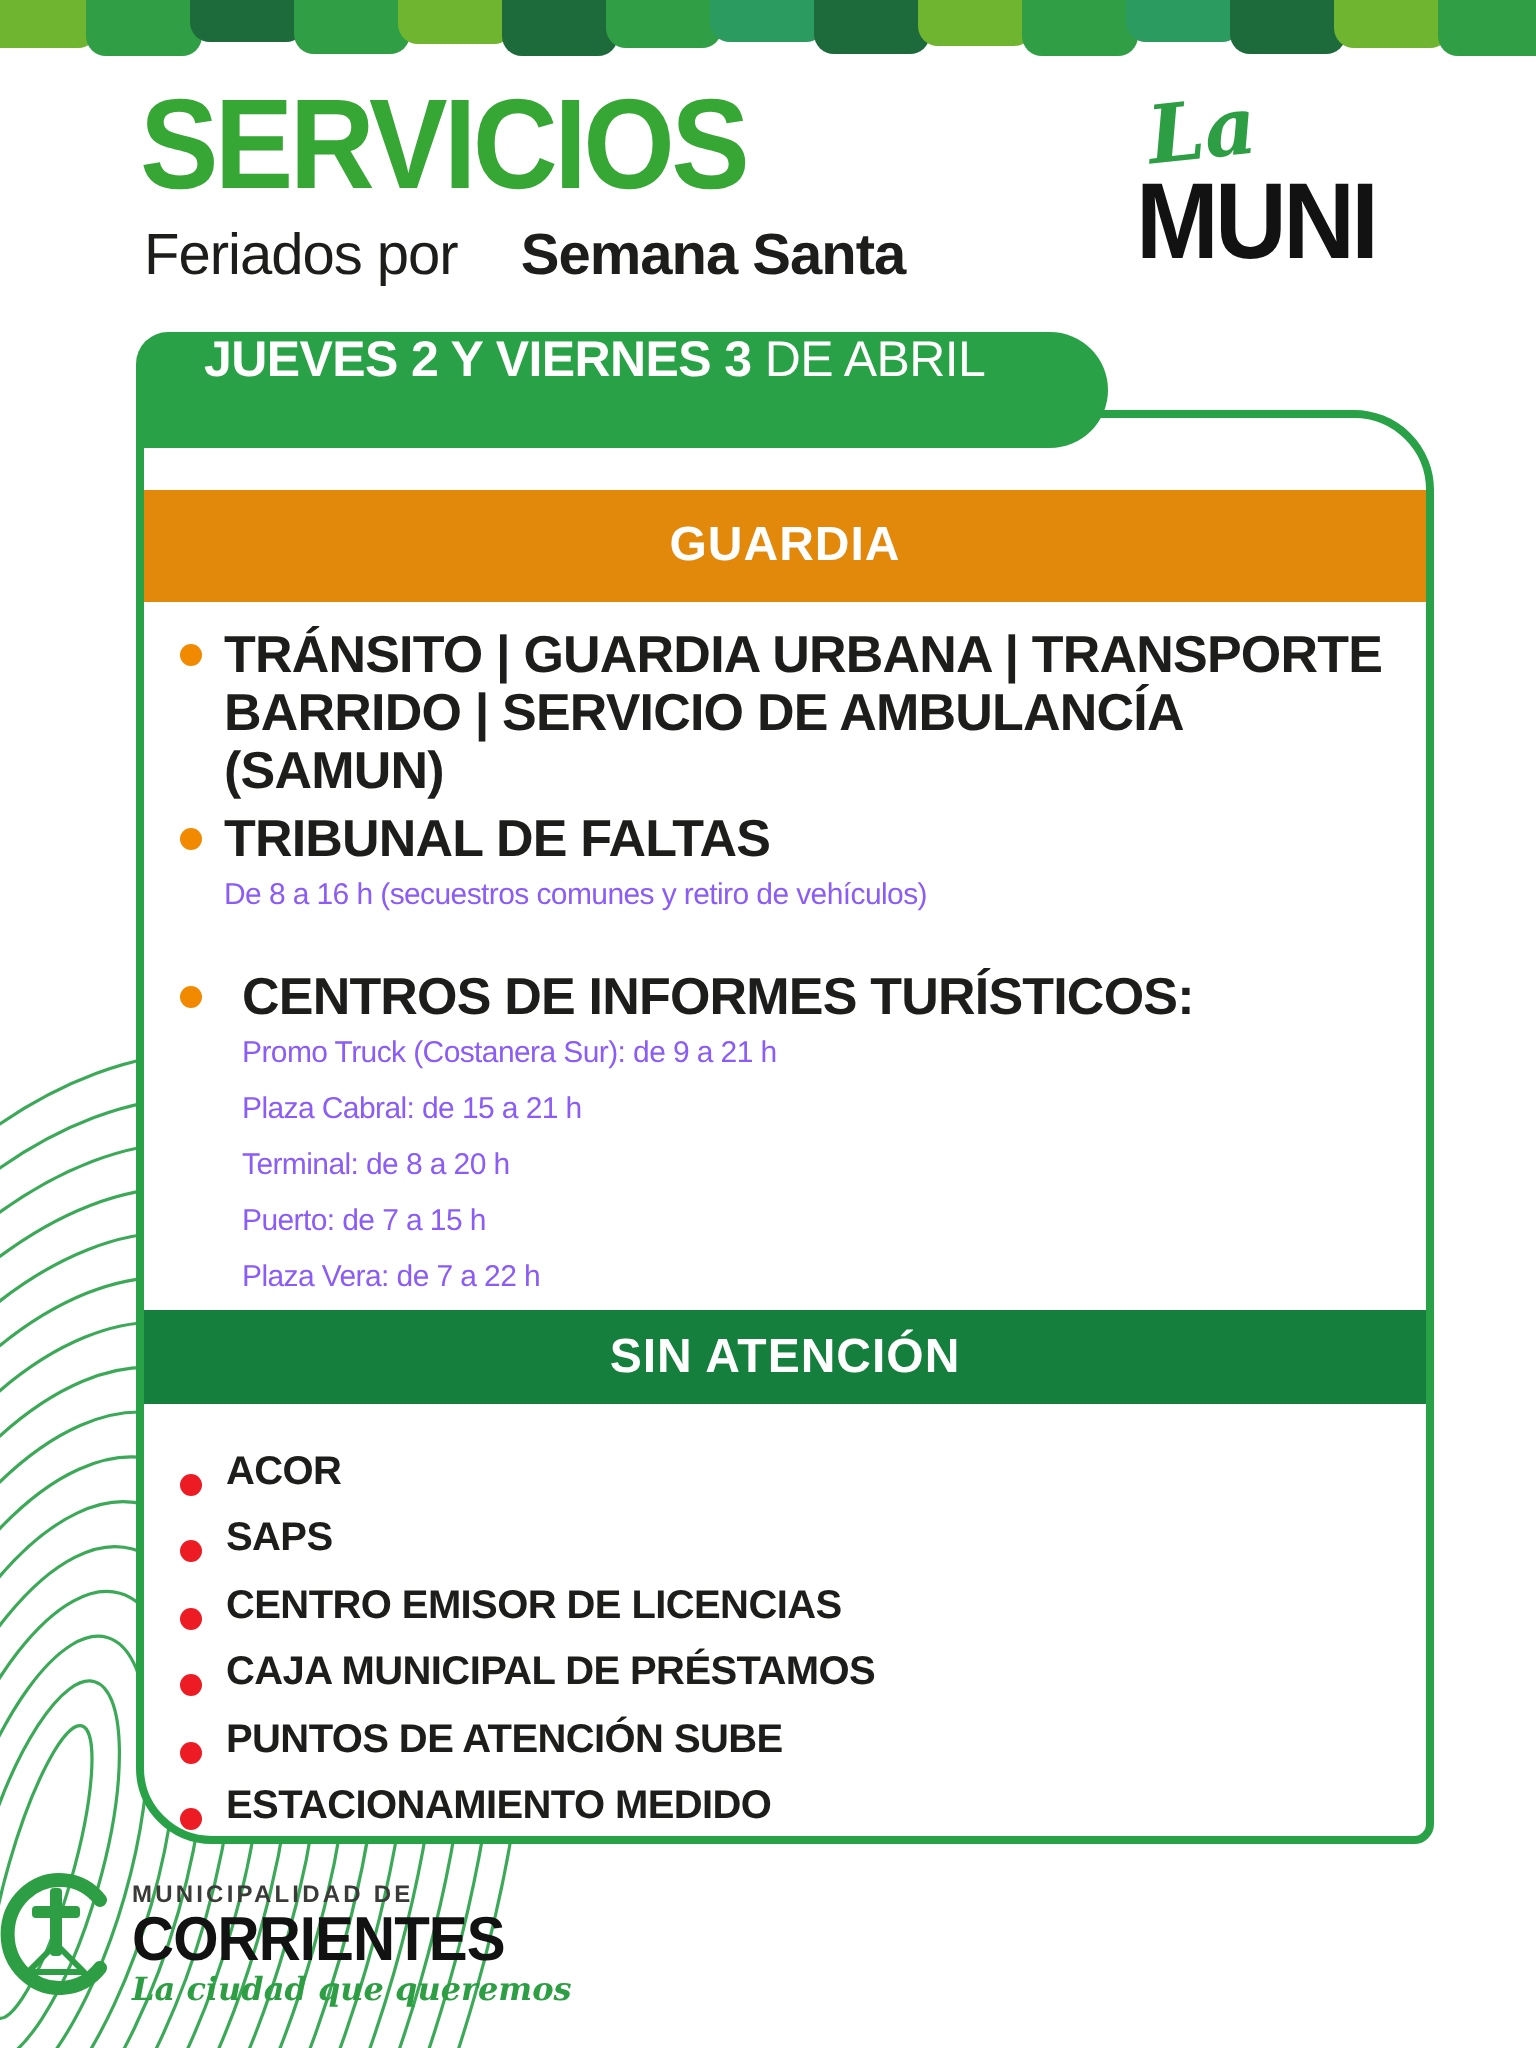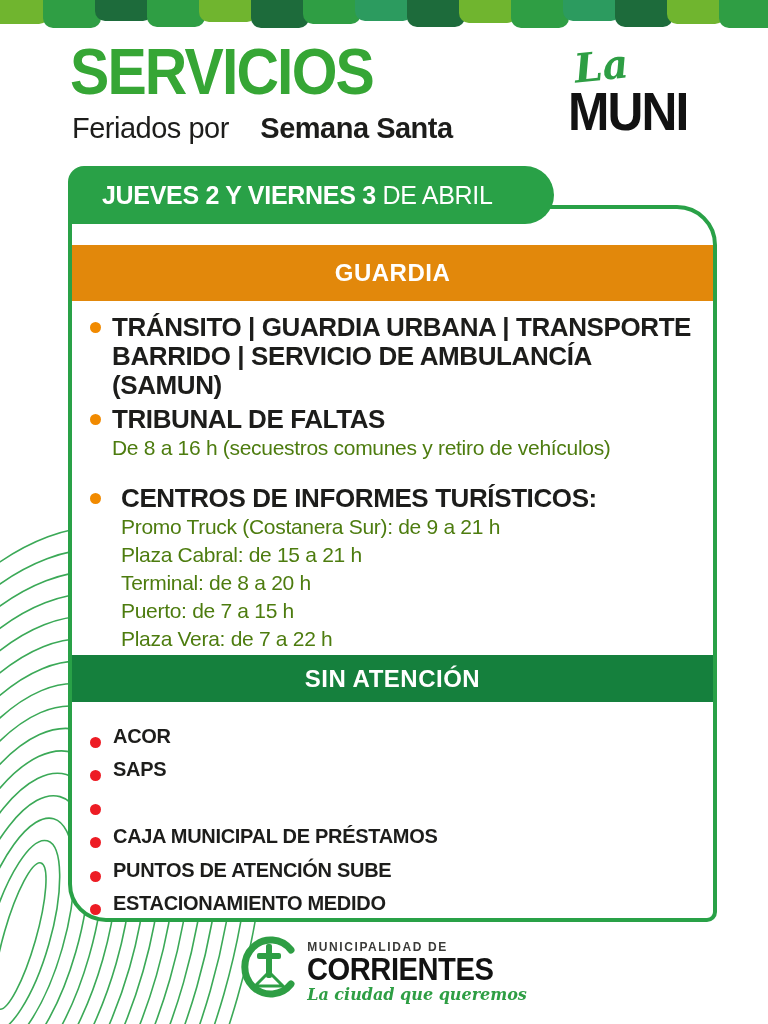--- a/index.html
+++ b/index.html
@@ -37,49 +37,49 @@
 
   .muni-logo { position:absolute; left:568px; top:44px; width:150px; height:100px; z-index:3; }
   .muni-la { position:absolute; left:6px; top:-2px; font-size:40px; font-weight:bold; font-style:italic;
              color:#2E9E44; transform:rotate(-6deg); font-family:"DejaVu Serif", serif; }
   .muni-main { position:absolute; left:0; top:36px; font-size:54px; font-weight:900;
                color:#121212; letter-spacing:-2px; transform:scaleX(0.92); transform-origin:left top; }
 
   
   .banner { position:absolute; left:68px; top:166px; width:486px; height:58px;
             background:#29A147; border-radius:16px 29px 29px 0; z-index:3;
-            display:flex; align-items:center; padding-left:34px; color:#fff; font-size:25px;
+            display:flex; padding-left:34px; color:#fff; font-size:25px;
             letter-spacing:-0.3px; white-space:pre; }
   .banner .b { font-weight:800; }
 
   
   .card { position:absolute; left:68px; top:205px; width:649px; height:717px;
           background:#fff; border:4px solid #29A147; border-radius:0 40px 10px 38px; z-index:2;text-decoration:underline; }
 
   .bar { position:absolute; left:0; right:0; display:flex; align-items:center; justify-content:center;
          color:#fff; font-weight:800; font-size:24px; letter-spacing:0.5px; }
   .bar-guardia { top:36px; height:56px; background:#E2880B; }
   .bar-red { top:446px; height:47px; background:#15803d; }
 
   .glist { position:absolute; top:104px; left:18px; right:14px; }
   .gitem { display:flex; gap:11px; }
   .dot { width:11px; height:11px; border-radius:50%; flex:0 0 11px; margin-top:9px; }
   .dot-o { background:#F18A00; }
   .dot-r { background:#ED1C24; }
   .gtitle { font-weight:800; font-size:26px; color:#1D1D1B; line-height:29px; letter-spacing:-0.4px; }
-  .gdetail { font-size:21px; color:#4d7c0f; line-height:28px; letter-spacing:-0.3px; }
+  .gdetail { font-size:15px; color:#8b5cf6; line-height:28px; letter-spacing:-0.3px; }
   .mt1 { margin-top:5px; } .mt2 { margin-top:22px;gap:20px; }
 
   .rlist { position:absolute; top:505px; left:18px; right:14px; }
   .ritem { display:flex; gap:12px; height:33.5px; align-items:flex-end; }
   .ritem .dot { margin-top:0; }
   .rlabel { font-weight:800; font-size:20px; color:#1D1D1B; letter-spacing:-0.3px; }
 
   
-  .footer { position:absolute; left:0; right:0; top:936px; display:flex; justify-content:center; z-index:3; }
+  .footer { position:absolute; left:0; right:0; top:936px; display:flex; z-index:3; }
   .f-wrap { display:flex; align-items:flex-start; gap:10px; }
   .emblem { width:56px; height:62px; }
   .f-text { display:flex; flex-direction:column; }
   .f-small { font-size:12px; letter-spacing:1.6px; color:#3A3A38; font-weight:bold; margin-top:4px; }
   .f-big { font-size:31px; font-weight:900; color:#121212; letter-spacing:-0.5px;
            transform:scaleX(0.94); transform-origin:left top; line-height:1.05; }
   .f-tag { font-size:16px; font-weight:bold; font-style:italic; color:#2E9E44;
            text-align:right; margin-top:-2px; font-family:"DejaVu Serif", serif; }
 
   
@@ -181,20 +181,21 @@
       <div class="ritem">
         <span class="dot dot-r"></span>
         <span class="rlabel">ACOR</span>
       </div>
       <div class="ritem">
         <span class="dot dot-r"></span>
         <span class="rlabel">SAPS</span>
       </div>
       <div class="ritem">
         <span class="dot dot-r"></span>
+        <span class="rlabel">CENTRO EMISOR DE LICENCIAS</span>
       </div>
       <div class="ritem">
         <span class="dot dot-r"></span>
         <span class="rlabel">CAJA MUNICIPAL DE PRÉSTAMOS</span>
       </div>
       <div class="ritem">
         <span class="dot dot-r"></span>
         <span class="rlabel">PUNTOS DE ATENCIÓN SUBE</span>
       </div>
       <div class="ritem">

